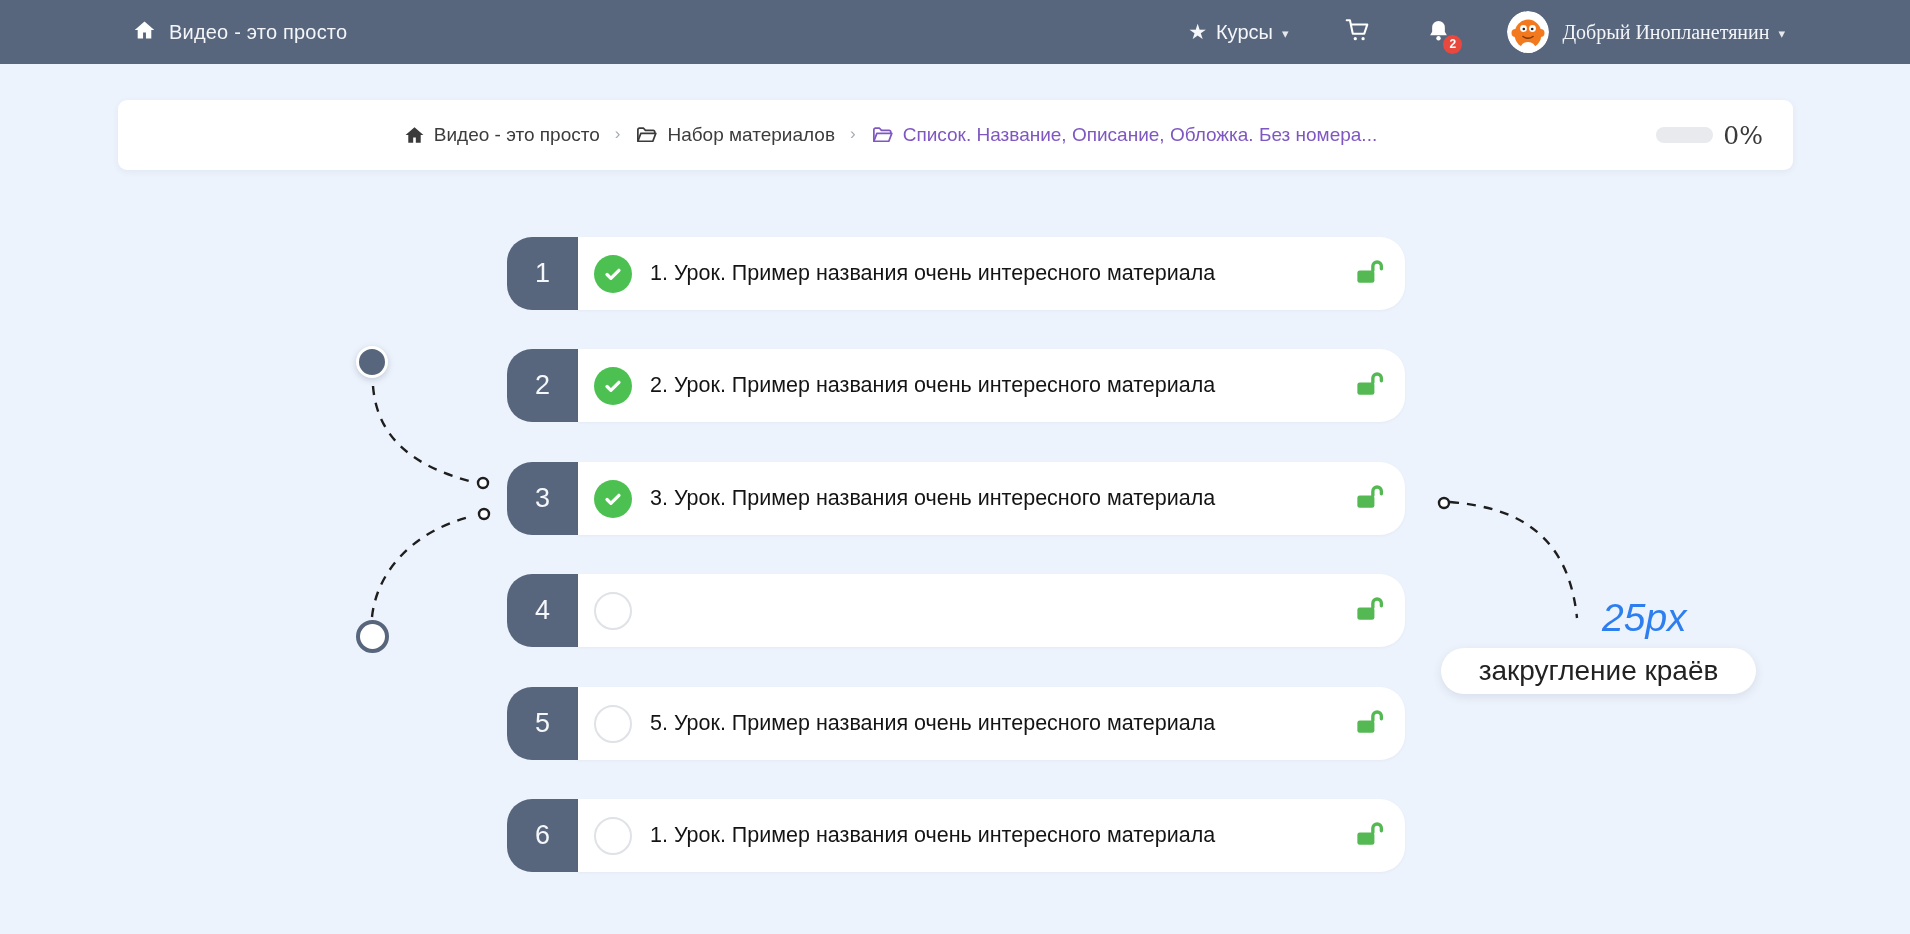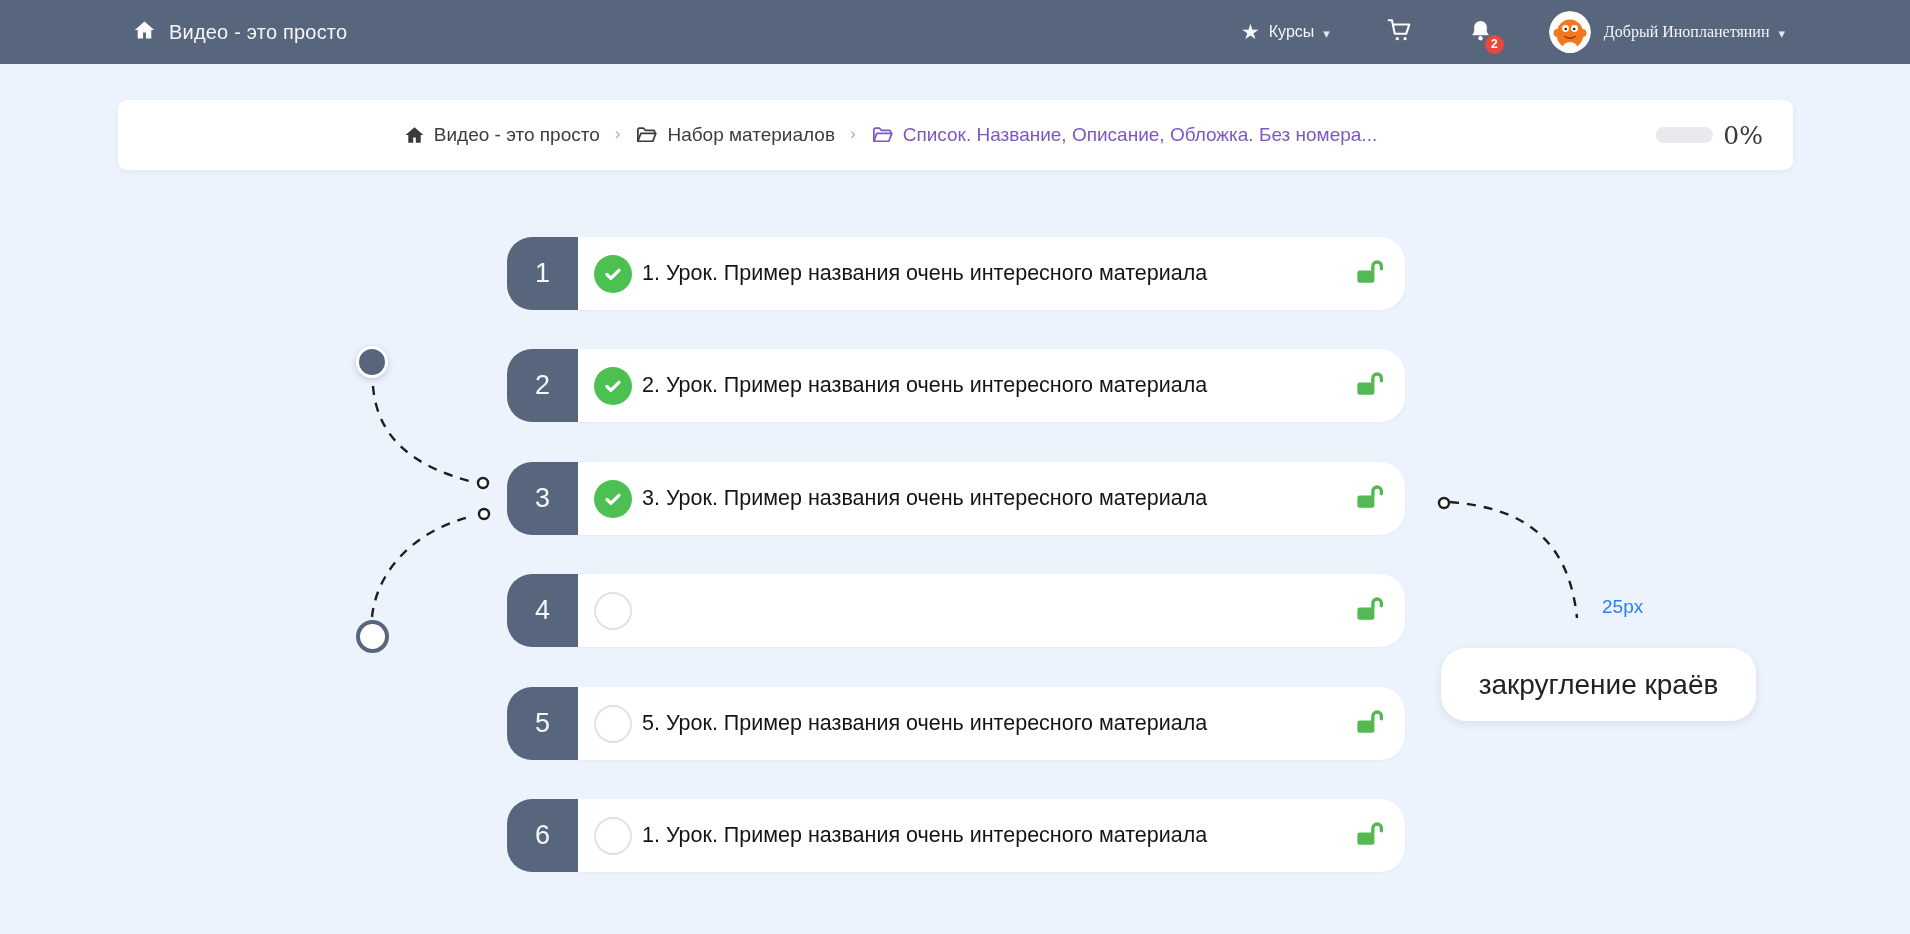--- a/index.html
+++ b/index.html
@@ -14,21 +14,21 @@
 
   
   .navbar{position:absolute;top:0;left:0;width:100%;height:64px;background:var(--navbar-bg);
     display:flex;align-items:center;justify-content:space-between;padding:0 125px 0 133px;color:#f4f6f9;}
   .nav-left{display:flex;align-items:center;gap:13px;cursor:pointer;}
   .brand-label{font-size:20px;font-weight:500;letter-spacing:.2px;}
   .nav-right{display:flex;align-items:center;}
   .nav-item{display:flex;align-items:center;gap:9px;cursor:pointer;}
   .nav-item + .nav-item{margin-left:56px;}
   .star{font-size:21px;line-height:1;transform:translateY(-1px);}
-  .nav-label{font-size:16px;font-weight:500;}
+  .nav-label{font-size:20px;font-weight:500;}
   .caret{font-size:13px;color:rgba(255,255,255,.85);transform:translateY(1px);}
   .bell-wrap{position:relative;}
   .badge{position:absolute;right:-11px;bottom:-7px;min-width:19px;height:19px;border-radius:50%;
     background:var(--badge-red);color:#fff;font-size:12px;font-weight:700;display:flex;
     align-items:center;justify-content:center;}
   .avatar{width:42px;height:42px;border-radius:50%;overflow:hidden;flex:0 0 42px;}
   .user .nav-label{margin-left:4px;font-family:Liberation Serif, serif;}
 
   
   .crumbbar{position:absolute;left:118px;top:100px;width:1675px;height:70px;background:var(--card-bg);
@@ -45,30 +45,30 @@
 
   
   .lesson{position:absolute;left:507px;width:898px;height:73px;display:flex;cursor:pointer;}
   .num{width:71px;flex:0 0 71px;background:var(--number-block-bg);border-radius:25px 0 0 25px;
     color:#f5f7fa;font-size:27px;display:flex;align-items:center;justify-content:center;}
   .lbody{flex:1;background:var(--card-bg);border-radius:0 25px 25px 0;display:flex;align-items:center;
     padding:0 20px 0 16px;box-shadow:0 1px 3px rgba(60,80,110,.05);}
   .status{width:38px;height:38px;border-radius:50%;flex:0 0 38px;display:flex;align-items:center;justify-content:center;}
   .lesson.completed .status{background:var(--accent-green);}
   .lesson.pending .status{background:#fff;border:2px solid #dfe2e6;}
-  .ltitle{font-size:21.5px;color:#141414;margin-left:10px;white-space:nowrap;}
+  .ltitle{font-size:21.5px;color:#141414;margin-left:18px;white-space:nowrap;}
   .lock{margin-left:auto;display:flex;align-items:center;color:var(--lock-green);}
 
   
   .tag{position:absolute;background:#fff;border-radius:12px;box-shadow:0 3px 10px rgba(60,80,110,.12);
     display:flex;align-items:center;justify-content:center;color:#222;font-size:26px;white-space:nowrap;}
   .tag-bg{left:138px;top:334px;width:200px;height:48px;}
   .tag-color{left:138px;top:611px;width:200px;height:48px;}
-  .tag-radius{left:1441px;top:648px;width:315px;height:73px;border-radius:25px;font-size:28px;}
-  .px-note{position:absolute;left:1602px;top:596px;color:var(--note-blue);font-size:19px;}
+  .tag-radius{left:1441px;top:648px;width:315px;height:46px;border-radius:25px;font-size:28px;}
+  .px-note{position:absolute;left:1602px;top:596px;color:var(--note-blue);font-size:39px;font-style:italic;}
   .dot-filled{position:absolute;left:356px;top:346px;width:32px;height:32px;border-radius:50%;
     background:var(--number-block-bg);border:3px solid #fff;box-shadow:0 2px 6px rgba(60,80,110,.25);}
   .dot-hollow{position:absolute;left:356px;top:620px;width:33px;height:33px;border-radius:50%;
     background:#fff;border:4px solid var(--number-block-bg);}
   .overlay{position:absolute;left:0;top:0;width:1910px;height:934px;pointer-events:none;}
 </style>
 </head>
 <body>
 
 <div class="page">

